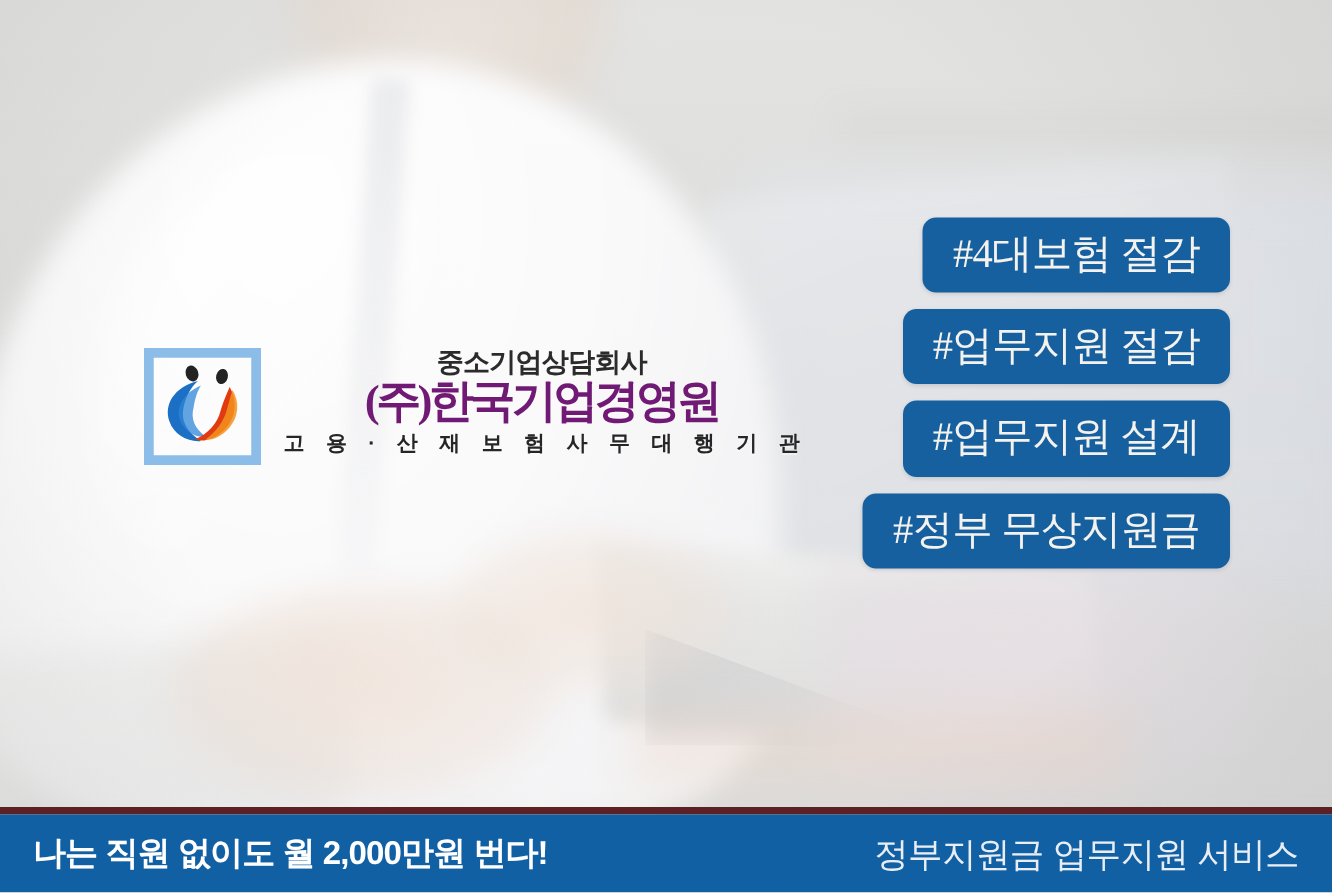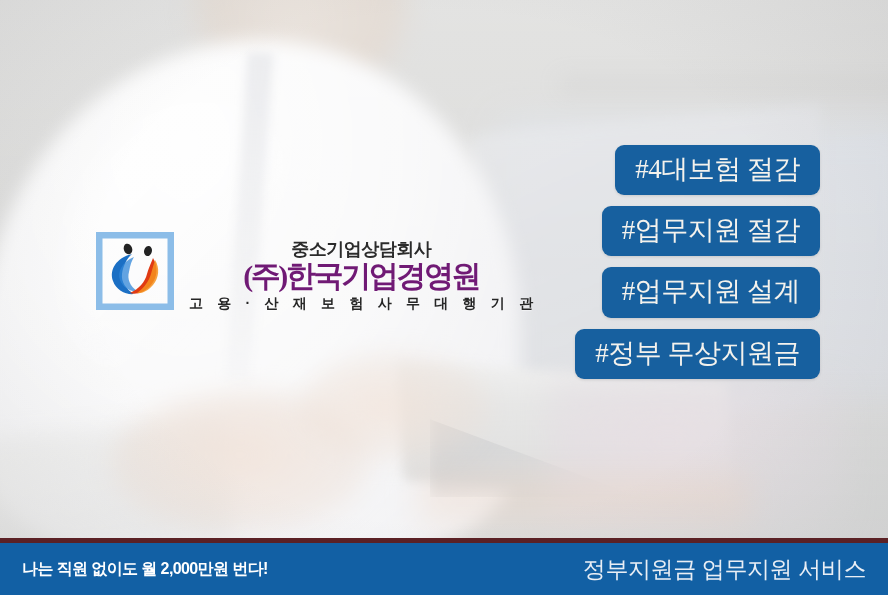--- a/index.html
+++ b/index.html
@@ -210,21 +210,21 @@
     inset: 0;
     background: radial-gradient(ellipse at 50% 45%, rgba(0,0,0,0) 55%, rgba(90,90,95,.10) 100%);
   }
 
   
   .logo {
     position: absolute;
     left: 96px;
     top: 232px;
     display: flex;
-    align-items: flex-end;
+    align-items: flex-start;
     gap: 10px;
   }
   .logo-mark {
     width: 78px;
     height: 78px;
     flex: 0 0 auto;
     position: relative;
   }
   .logo-text {
     display: flex;
@@ -302,21 +302,21 @@
     height: 52px;
     background: #1260a4;
     display: flex;
     align-items: center;
     justify-content: space-between;
     padding: 0 22px;
     box-sizing: border-box;
   }
   .footer-left {
     color: #ffffff;
-    font-size: 16px;
+    font-size: 22px;
     font-weight: 700;
     letter-spacing: -0.6px;
   }
   .footer-right {
     color: #e9eef5;
     font-size: 23px;
     font-weight: 400;
     letter-spacing: -0.4px;
   }
 </style>

